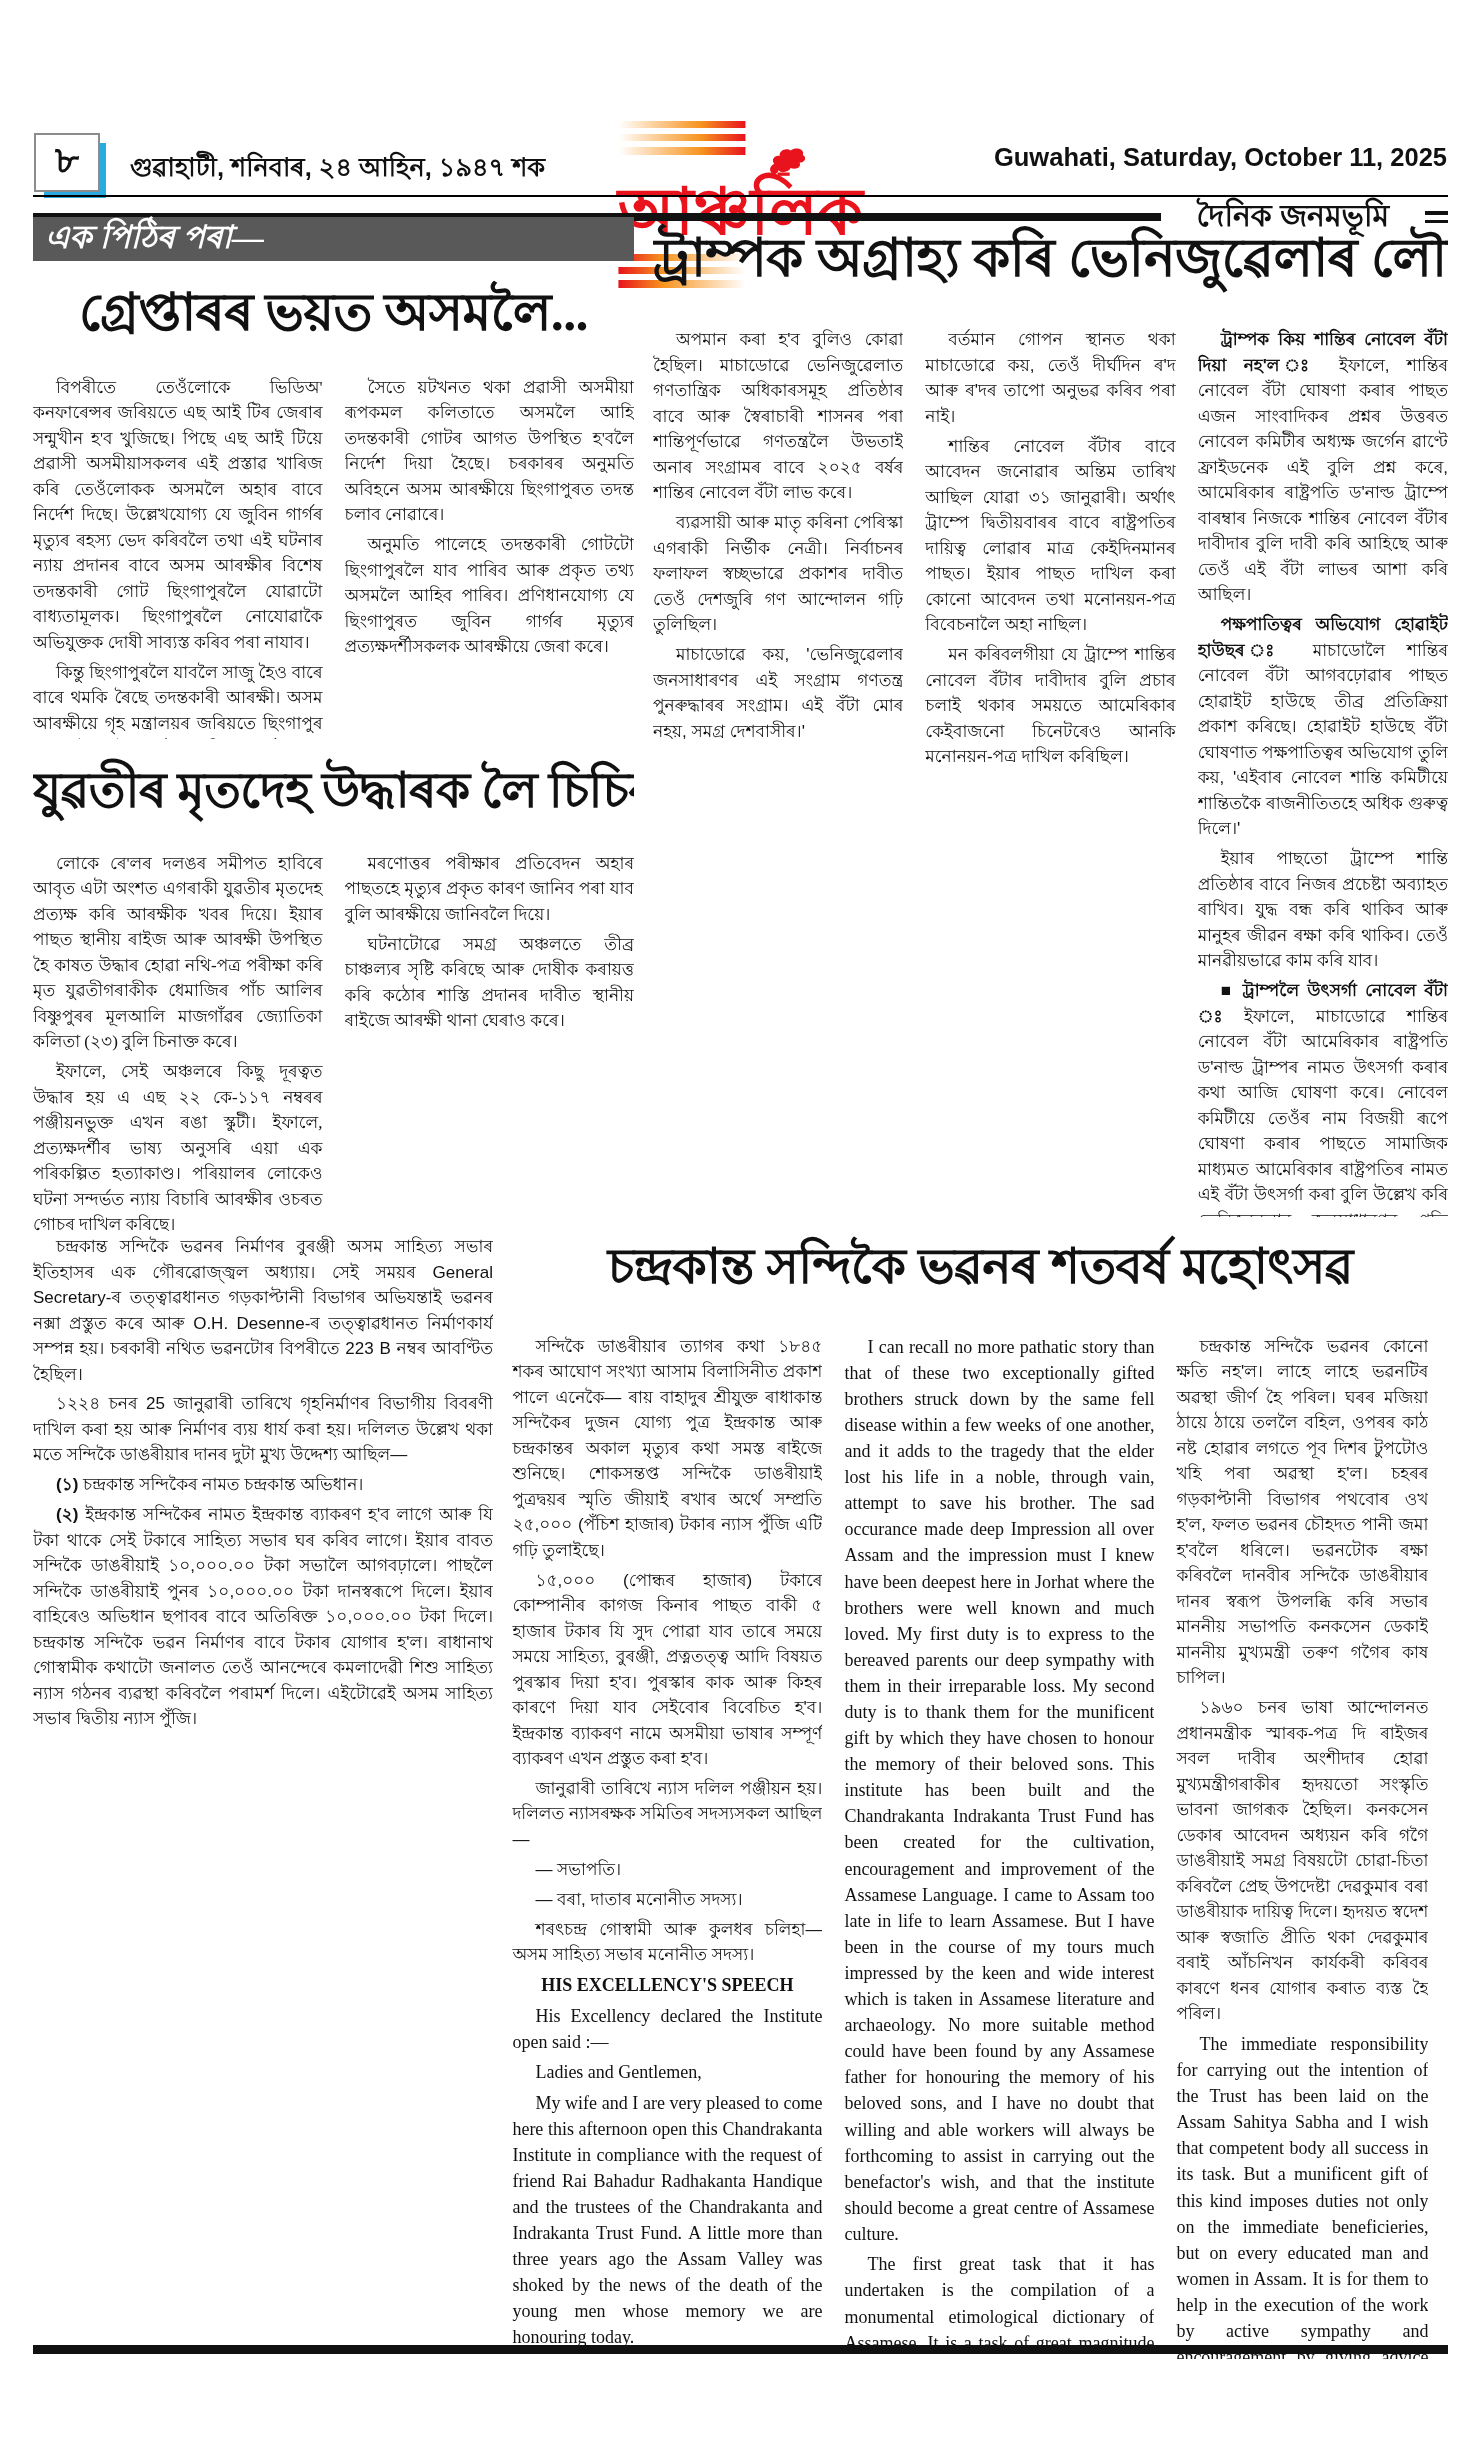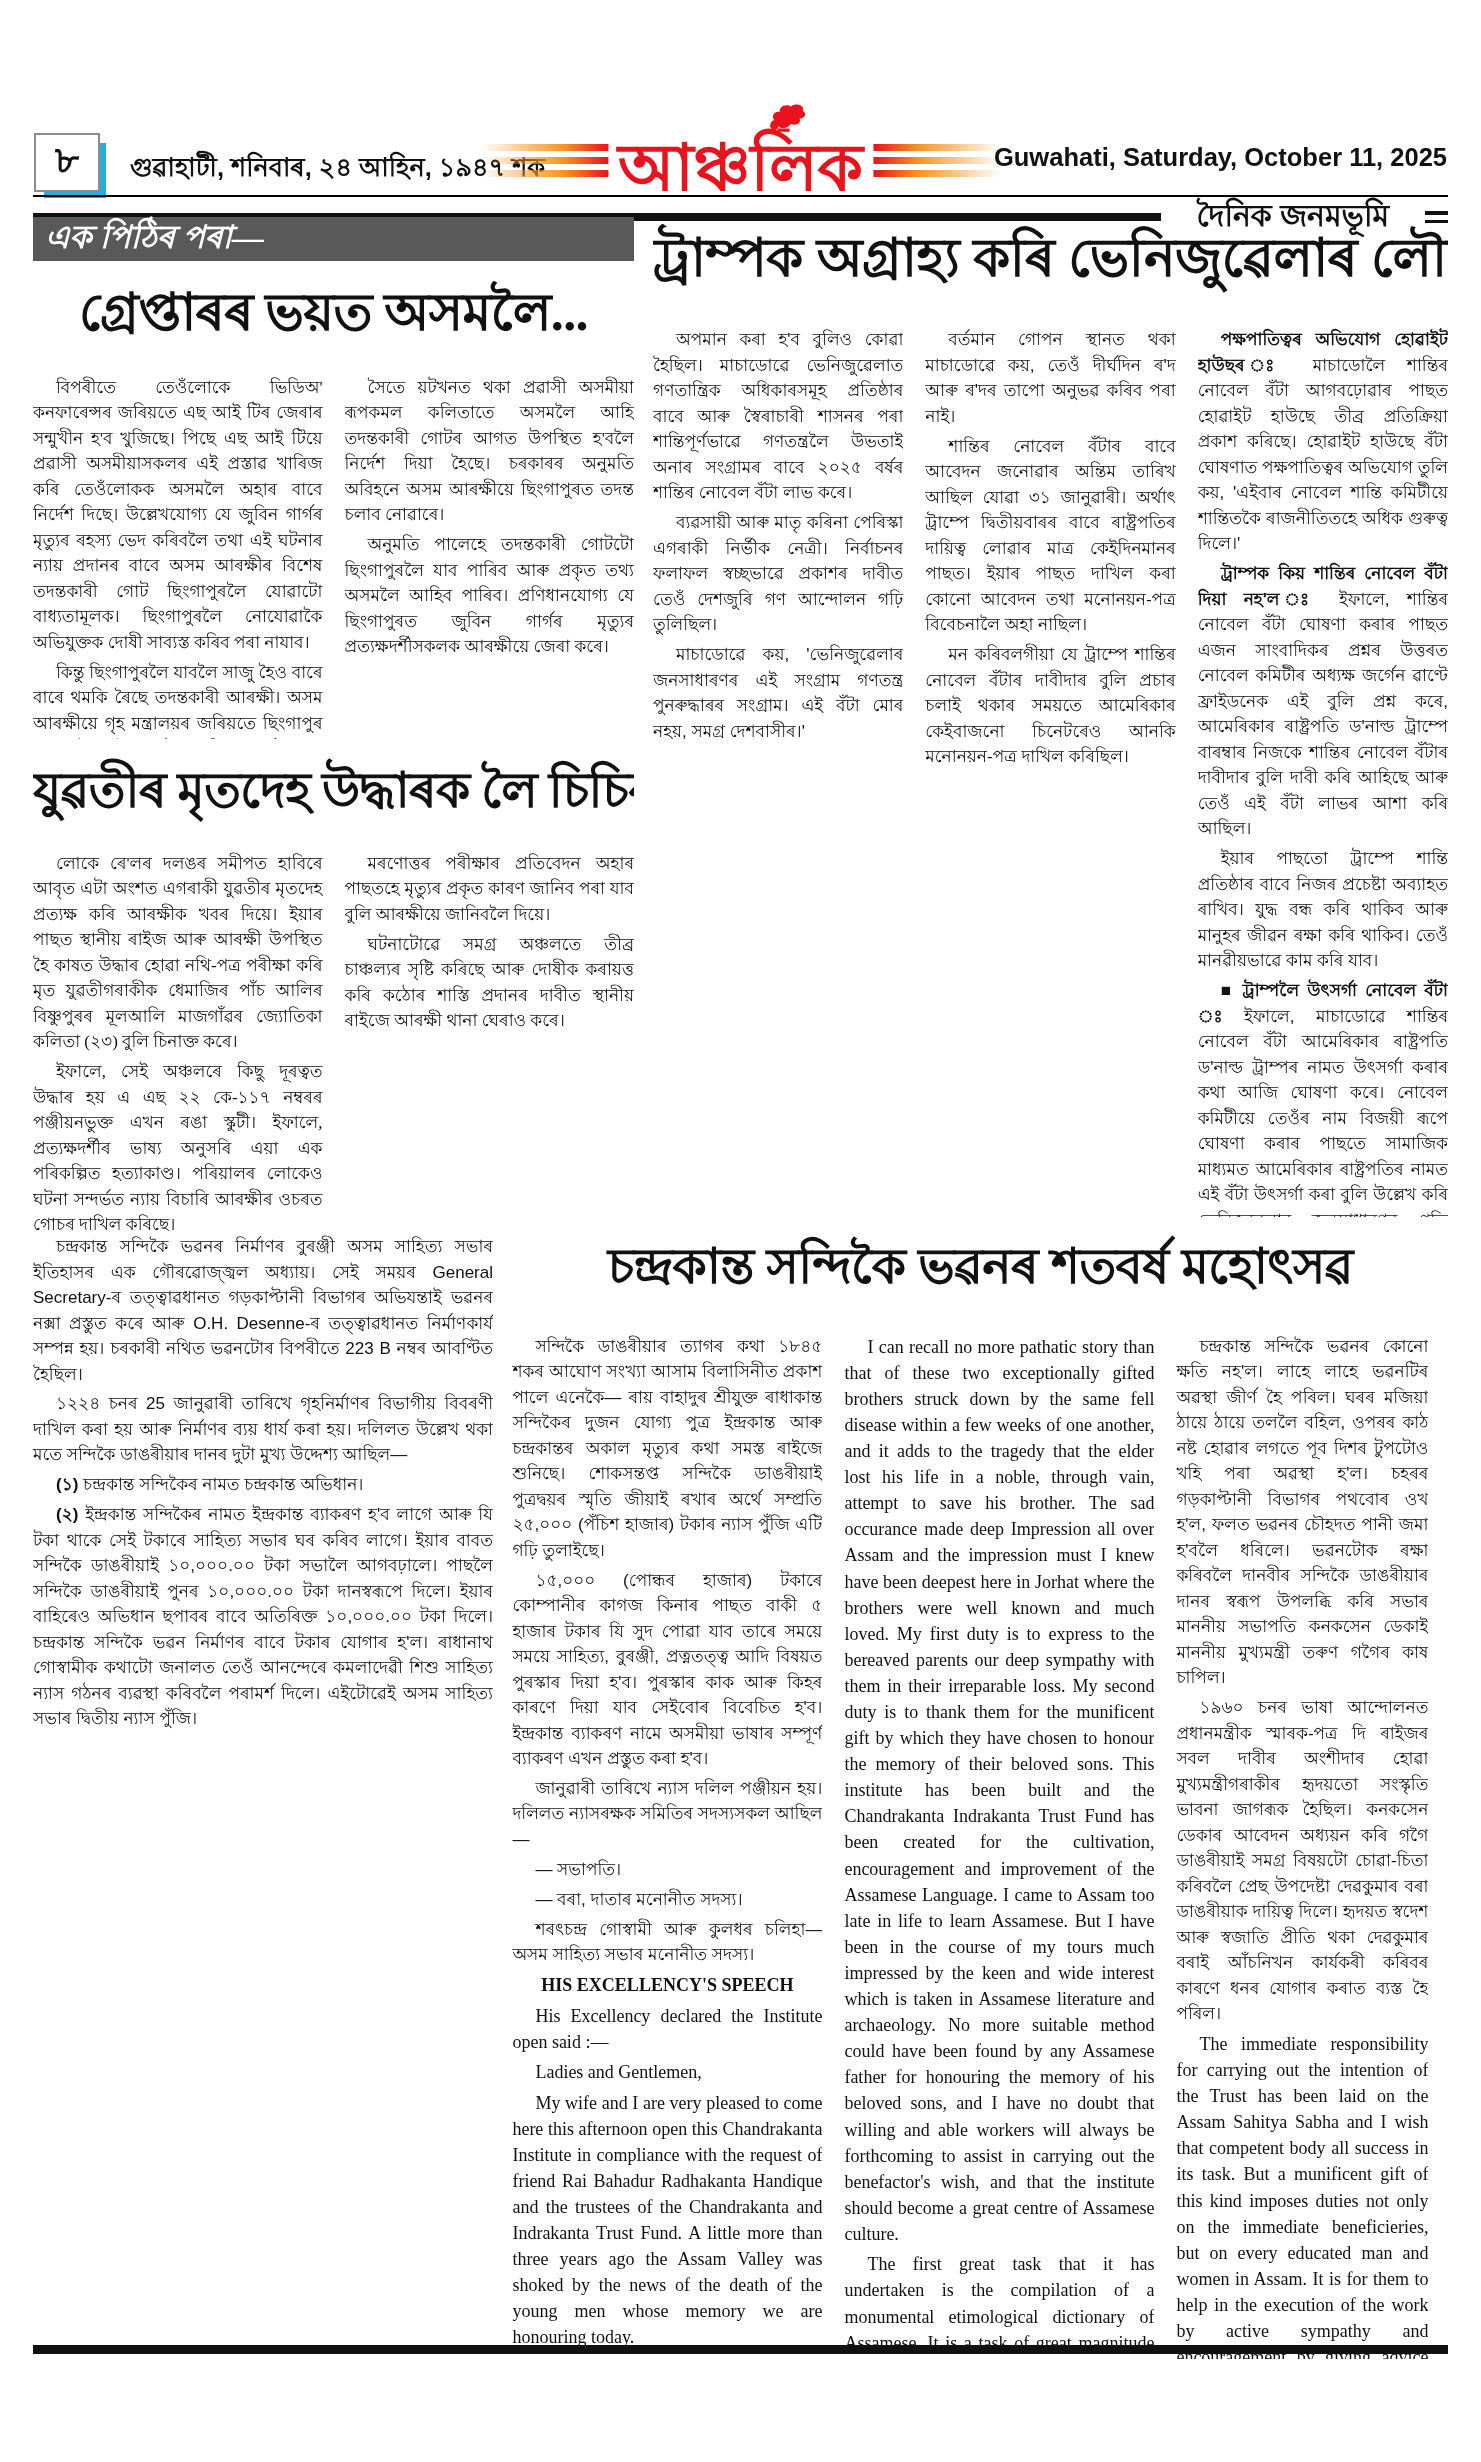--- a/index.html
+++ b/index.html
@@ -9,21 +9,21 @@
   }
   .abs{position:absolute;}
 
   
   .pageno-wrap{left:34px;top:133px;width:78px;height:69px;}
   .pageno-shadow{position:absolute;left:10px;top:10px;width:62px;height:55px;background:#29abe2;}
   .pageno-box{position:absolute;left:0;top:0;width:62px;height:55px;background:#fff;border:2.2px solid #8c8c8c;
     display:flex;align-items:center;justify-content:center;font-size:37px;font-weight:bold;}
   .date-as{left:130px;top:148px;font-size:25.5px;font-weight:bold;white-space:nowrap;}
   .date-en{right:34px;top:143px;font-size:25.5px;font-weight:bold;white-space:nowrap;text-align:right;}
-  .logo-wrap{left:50%;top:121px;transform:translateX(-50%);display:flex;align-items:center;gap:10px;}
+  .logo-wrap{left:50%;top:121px;transform:translateX(-50%);display:flex;gap:10px;flex-direction:column;}
   .stripes{display:flex;flex-direction:column;gap:6px;}
   .stripes span{display:block;height:7.2px;width:127px;}
   .stripes.left span{background:linear-gradient(to left,#e8131c 0%,#f7941e 35%,rgba(247,148,30,0) 100%);}
   .stripes.right span{background:linear-gradient(to right,#e8131c 0%,#f7941e 35%,rgba(247,148,30,0) 100%);}
   .logo-core{position:relative;padding-top:14.4px;}
   .logo-text{font-size:65px;line-height:1;font-weight:bold;color:#e8131c;white-space:nowrap;}
   .flame{position:absolute;top:-20px;left:56%;}
   .rule-thin{left:33px;right:33px;top:195px;height:2.2px;background:#000;}
   .rule-row{left:33px;right:33px;top:200px;height:34px;display:flex;align-items:center;gap:28px;}
   .rule-thick{flex:1;height:8.3px;background:#111;}
@@ -146,22 +146,22 @@
         <p>অপমান কৰা হ'ব বুলিও কোৱা হৈছিল। মাচাডোৱে ভেনিজুৱেলাত গণতান্ত্ৰিক অধিকাৰসমূহ প্ৰতিষ্ঠাৰ বাবে আৰু স্বৈৰাচাৰী শাসনৰ পৰা শান্তিপূৰ্ণভাৱে গণতন্ত্ৰলৈ উভতাই অনাৰ সংগ্ৰামৰ বাবে ২০২৫ বৰ্ষৰ শান্তিৰ নোবেল বঁটা লাভ কৰে।</p>
         <p>ব্যৱসায়ী আৰু মাতৃ কৰিনা পেৰিস্কা এগৰাকী নিৰ্ভীক নেত্ৰী। নিৰ্বাচনৰ ফলাফল স্বচ্ছভাৱে প্ৰকাশৰ দাবীত তেওঁ দেশজুৰি গণ আন্দোলন গঢ়ি তুলিছিল।</p>
         <p>মাচাডোৱে কয়, 'ভেনিজুৱেলাৰ জনসাধাৰণৰ এই সংগ্ৰাম গণতন্ত্ৰ পুনৰুদ্ধাৰৰ সংগ্ৰাম। এই বঁটা মোৰ নহয়, সমগ্ৰ দেশবাসীৰ।'</p>
       </div>
     <div class="col">
         <p>বৰ্তমান গোপন স্থানত থকা মাচাডোৱে কয়, তেওঁ দীৰ্ঘদিন ৰ'দ আৰু ৰ'দৰ তাপো অনুভৱ কৰিব পৰা নাই।</p>
         <p>শান্তিৰ নোবেল বঁটাৰ বাবে আবেদন জনোৱাৰ অন্তিম তাৰিখ আছিল যোৱা ৩১ জানুৱাৰী। অৰ্থাৎ ট্ৰাম্পে দ্বিতীয়বাৰৰ বাবে ৰাষ্ট্ৰপতিৰ দায়িত্ব লোৱাৰ মাত্ৰ কেইদিনমানৰ পাছত। ইয়াৰ পাছত দাখিল কৰা কোনো আবেদন তথা মনোনয়ন-পত্ৰ বিবেচনালৈ অহা নাছিল।</p>
         <p>মন কৰিবলগীয়া যে ট্ৰাম্পে শান্তিৰ নোবেল বঁটাৰ দাবীদাৰ বুলি প্ৰচাৰ চলাই থকাৰ সময়তে আমেৰিকাৰ কেইবাজনো চিনেটৰেও আনকি মনোনয়ন-পত্ৰ দাখিল কৰিছিল।</p>
       </div>
     <div class="col">
+        <p><b class="lead">ট্ৰাম্পক কিয় শান্তিৰ নোবেল বঁটা দিয়া নহ'ল ঃ </b>ইফালে, শান্তিৰ নোবেল বঁটা ঘোষণা কৰাৰ পাছত এজন সাংবাদিকৰ প্ৰশ্নৰ উত্তৰত নোবেল কমিটীৰ অধ্যক্ষ জৰ্গেন ৱাণ্টে ফ্ৰাইডনেক এই বুলি প্ৰশ্ন কৰে, আমেৰিকাৰ ৰাষ্ট্ৰপতি ড'নাল্ড ট্ৰাম্পে বাৰম্বাৰ নিজকে শান্তিৰ নোবেল বঁটাৰ দাবীদাৰ বুলি দাবী কৰি আহিছে আৰু তেওঁ এই বঁটা লাভৰ আশা কৰি আছিল।</p>
         <p><b class="lead">পক্ষপাতিত্বৰ অভিযোগ হোৱাইট হাউছৰ ঃ </b>মাচাডোলৈ শান্তিৰ নোবেল বঁটা আগবঢ়োৱাৰ পাছত হোৱাইট হাউছে তীব্ৰ প্ৰতিক্ৰিয়া প্ৰকাশ কৰিছে। হোৱাইট হাউছে বঁটা ঘোষণাত পক্ষপাতিত্বৰ অভিযোগ তুলি কয়, 'এইবাৰ নোবেল শান্তি কমিটীয়ে শান্তিতকৈ ৰাজনীতিতহে অধিক গুৰুত্ব দিলে।'</p>
-        <p><b class="lead">ট্ৰাম্পক কিয় শান্তিৰ নোবেল বঁটা দিয়া নহ'ল ঃ </b>ইফালে, শান্তিৰ নোবেল বঁটা ঘোষণা কৰাৰ পাছত এজন সাংবাদিকৰ প্ৰশ্নৰ উত্তৰত নোবেল কমিটীৰ অধ্যক্ষ জৰ্গেন ৱাণ্টে ফ্ৰাইডনেক এই বুলি প্ৰশ্ন কৰে, আমেৰিকাৰ ৰাষ্ট্ৰপতি ড'নাল্ড ট্ৰাম্পে বাৰম্বাৰ নিজকে শান্তিৰ নোবেল বঁটাৰ দাবীদাৰ বুলি দাবী কৰি আহিছে আৰু তেওঁ এই বঁটা লাভৰ আশা কৰি আছিল।</p>
         <p>ইয়াৰ পাছতো ট্ৰাম্পে শান্তি প্ৰতিষ্ঠাৰ বাবে নিজৰ প্ৰচেষ্টা অব্যাহত ৰাখিব। যুদ্ধ বন্ধ কৰি থাকিব আৰু মানুহৰ জীৱন ৰক্ষা কৰি থাকিব। তেওঁ মানৱীয়ভাৱে কাম কৰি যাব।</p>
         <p><b class="lead">■ ট্ৰাম্পলৈ উৎসৰ্গা নোবেল বঁটা ঃ </b>ইফালে, মাচাডোৱে শান্তিৰ নোবেল বঁটা আমেৰিকাৰ ৰাষ্ট্ৰপতি ড'নাল্ড ট্ৰাম্পৰ নামত উৎসৰ্গা কৰাৰ কথা আজি ঘোষণা কৰে। নোবেল কমিটীয়ে তেওঁৰ নাম বিজয়ী ৰূপে ঘোষণা কৰাৰ পাছতে সামাজিক মাধ্যমত আমেৰিকাৰ ৰাষ্ট্ৰপতিৰ নামত এই বঁটা উৎসৰ্গা কৰা বুলি উল্লেখ কৰি ভেনিজুৱেলাৰ জনসাধাৰণৰ প্ৰতি আগবঢ়োৱা সমৰ্থনৰ বাবে ট্ৰাম্পক প্ৰশংসা কৰে।</p>
       </div>
   </div>
 </div>
 
 <div class="abs" id="block-centenary">
   <div class="col" id="cent-col1">
       <p>চন্দ্ৰকান্ত সন্দিকৈ ভৱনৰ নিৰ্মাণৰ বুৰঞ্জী অসম সাহিত্য সভাৰ ইতিহাসৰ এক গৌৰৱোজ্জ্বল অধ্যায়। সেই সময়ৰ General Secretary-ৰ তত্ত্বাৱধানত গড়কাপ্টানী বিভাগৰ অভিযন্তাই ভৱনৰ নক্সা প্ৰস্তুত কৰে আৰু O.H. Desenne-ৰ তত্ত্বাৱধানত নিৰ্মাণকাৰ্য সম্পন্ন হয়। চৰকাৰী নথিত ভৱনটোৰ বিপৰীতে 223 B নম্বৰ আবণ্টিত হৈছিল।</p>
       <p>১২২৪ চনৰ 25 জানুৱাৰী তাৰিখে গৃহনিৰ্মাণৰ বিভাগীয় বিবৰণী দাখিল কৰা হয় আৰু নিৰ্মাণৰ ব্যয় ধাৰ্য কৰা হয়। দলিলত উল্লেখ থকা মতে সন্দিকৈ ডাঙৰীয়াৰ দানৰ দুটা মুখ্য উদ্দেশ্য আছিল—</p>

